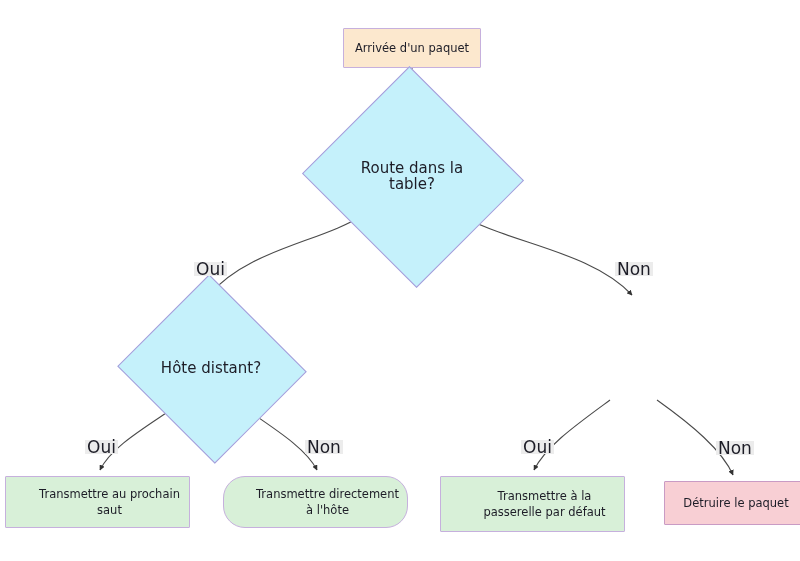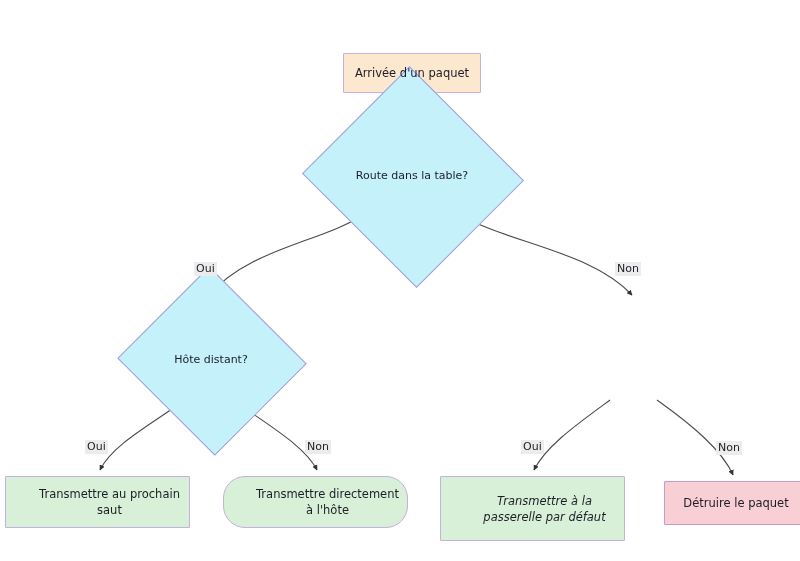--- a/index.html
+++ b/index.html
@@ -64,27 +64,27 @@
     left: 0;
     top: 0;
     width: 100%;
     height: 100%;
     background: #c5f1fb;
     border: 1px solid #a89ada;
     transform: rotate(45deg);
     z-index: 1;
   }
   .diamond .label {
-    font-size: 11px;
+    font-size: 15px;
   }
 
   .edge-label {
     position: absolute;
     z-index: 3;
-    font-size: 11px;
+    font-size: 17px;
     line-height: 14px;
     color: #1d1d27;
     background: #ececec;
     padding: 0 2px;
     white-space: nowrap;
   }
 </style>
 </head>
 <body>
 
@@ -105,44 +105,44 @@
 
     <path class="edge-path" d="M 185,400 C 150,425 112,445 100,470" marker-end="url(#arrow)"></path>
 
     <path class="edge-path" d="M 233,400 C 268,425 305,446 317,470" marker-end="url(#arrow)"></path>
 
     <path class="edge-path" d="M 610,400 C 576,425 546,446 534,470" marker-end="url(#arrow)"></path>
 
     <path class="edge-path" d="M 657,400 C 692,425 722,450 733,475" marker-end="url(#arrow)"></path>
   </svg>
 
-  <div class="node box start" style="left:343px; top:28px; width:138px; height:40px;margin-top:25px;">
+  <div class="node box start" style="left:343px; top:28px; width:138px; height:40px;">
     <span class="label">Arrivée d'un paquet</span>
   </div>
 
   <div class="node diamond" style="left:332px; top:101px; width:160px; height:150px;">
     <span class="shape"></span>
     <span class="label">Route dans la table?</span>
   </div>
 
-  <div class="node diamond" style="left:143px; top:296px; width:136px; height:128px;">
+  <div class="node diamond" style="left:143px; top:304px; width:136px; height:128px;">
     <span class="shape"></span>
     <span class="label">Hôte distant?</span>
   </div>
 
 
   <div class="node box ok" style="left:5px; top:476px; width:185px; height:52px;">
     <span class="label">Transmettre au prochain saut</span>
   </div>
 
   <div class="node box ok" style="left:223px; top:476px; width:185px; height:52px;border-radius:22px;">
     <span class="label">Transmettre directement à l'hôte</span>
   </div>
 
-  <div class="node box ok" style="left:440px; top:476px; width:185px; height:65px;font-style:italic;">
+  <div class="node box ok" style="left:440px; top:476px; width:185px; height:56px;">
     <span class="label">Transmettre à la passerelle par défaut</span>
   </div>
 
   <div class="node box drop" style="left:664px; top:481px; width:144px; height:44px;">
     <span class="label">Détruire le paquet</span>
   </div>
 
   <span class="edge-label" style="left:194px; top:262px;">Oui</span>
 
   <span class="edge-label" style="left:615px; top:262px;">Non</span>

